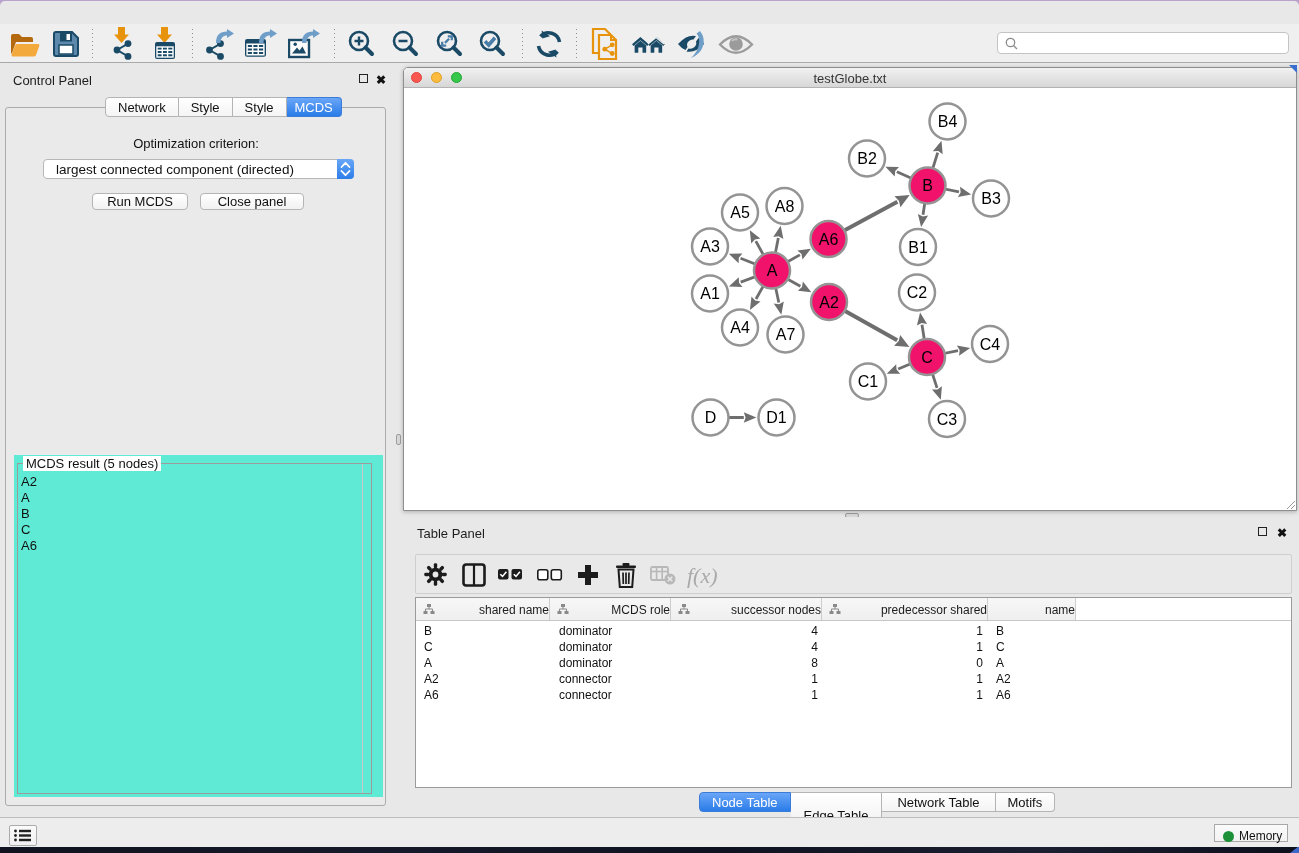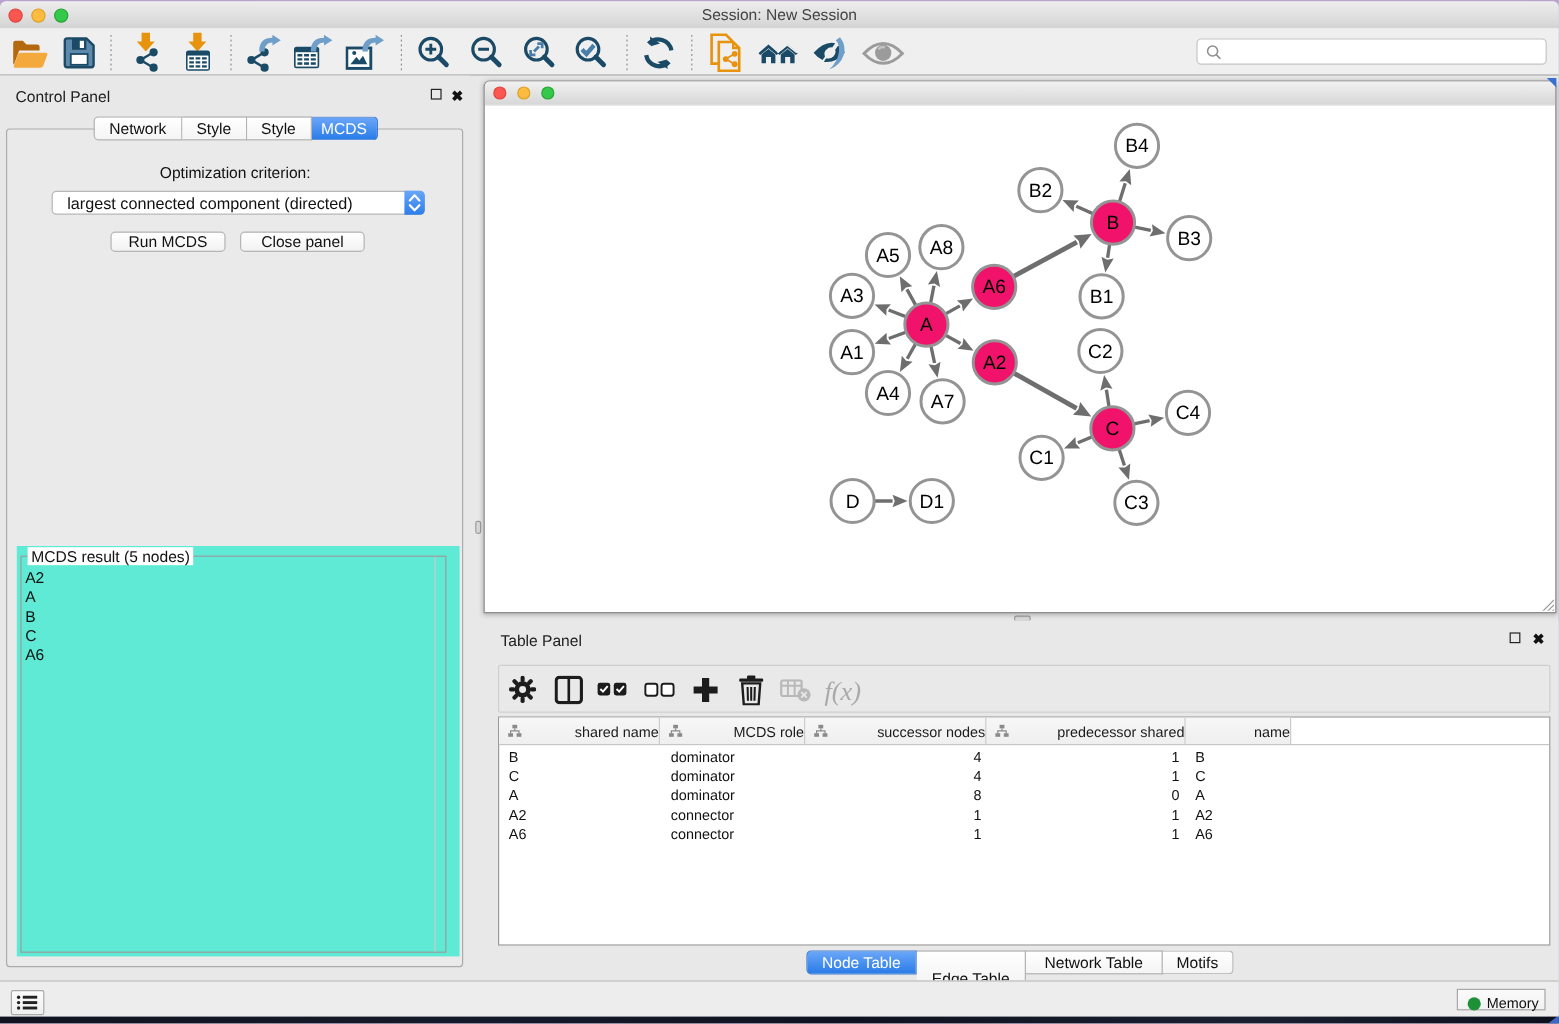--- a/index.html
+++ b/index.html
@@ -31,21 +31,21 @@
 #searchbox { position:absolute; left:997px; top:8px; width:292px; height:22px;
   background:#fff; border:1px solid #c4c4c4; border-radius:4px; }
 
 .ptitle { position:absolute; font-size:13px; color:#1d1d1d; }
 .float-btn { position:absolute; width:9px; height:9px; border:1.6px solid #222; background:transparent; }
 .close-x { position:absolute; font-size:12px; font-weight:bold; color:#111; line-height:10px; }
 
 #cpanel { position:absolute; left:0; top:62px; width:392px; height:754px; background:#e8e8e8; }
 #cp-inner { position:absolute; left:5px; top:44px; width:381px; height:699px;
   border:1px solid #ababab; border-radius:3px; background:#eaeaea; }
-.tabrow { position:absolute; display:flex; }
+.tabrow { position:absolute; display:flex;margin-left:27px; }
 .tabbtn { height:20px; line-height:19px; font-size:13px; color:#111; text-align:center;
   background:linear-gradient(#ffffff,#f4f4f4); border:1px solid #b4b4b4; border-left:none; padding:0 12px; }
 .tabbtn.first { border-left:1px solid #b4b4b4; border-radius:4px 0 0 4px; }
 .tabbtn.last { border-radius:0 4px 4px 0; }
 .tabbtn.sel { background:linear-gradient(#6aa6f8,#2a7ce8); color:#fff; border-color:#3a7cd8; }
 #opt-label { position:absolute; left:0; width:392px; top:73px; text-align:center; font-size:13px; color:#111; }
 #combo { position:absolute; left:43px; top:96px; width:311px; height:20px; background:#fff;
   border:1px solid #b7b7b7; border-radius:4px; }
 #combo .ctext { position:absolute; left:12px; top:2px; font-size:13.5px; color:#111; }
 #combo .spin { position:absolute; right:-1px; top:-1px; width:17px; height:20px; border-radius:0 4px 4px 0;
@@ -96,26 +96,20 @@
 #membtn .dot { position:absolute; left:8px; top:6px; width:11px; height:11px; border-radius:50%; background:#1d9138; }
 #membtn .txt { position:absolute; left:24px; top:4px; }
 </style>
 </head>
 <body>
 <div id="wall-bottom">
     <div class="tri"></div>
   </div>
 <div id="win">
 
-<div id="titlebar">
-  <div class="tl r" style="left:7px"></div>
-  <div class="tl y" style="left:26px"></div>
-  <div class="tl g" style="left:45px"></div>
-  <div class="title">Session: New Session</div>
-</div>
 
 <div id="toolbar">
   <div class="tsep" style="left:92px"></div>
   <div class="tsep" style="left:192px"></div>
   <div class="tsep" style="left:334px"></div>
   <div class="tsep" style="left:522px"></div>
   <div class="tsep" style="left:576px"></div>
   <div class="ticon" style="left:4px;width:34px;height:39px">
         <svg width="30" height="26" viewBox="0 0 30 26" style="position:absolute;left:6px;top:9px">
           <path d="M1 3 Q1 1 3 1 L9 1 L12 4 L21 4 Q23 4 23 6 L23 9 L6 9 L2 20 Q1 22 1 19 Z" fill="#b4690e"></path>
@@ -318,20 +312,21 @@
 </div>
 
 <div class="grip" style="left:396px; top:433px; width:5px; height:11px"></div>
 <div class="grip" style="left:845px; top:512px; width:14px; height:5px"></div>
 
 <div id="frame">
   <div id="frame-tb">
     <div class="tl r" style="left:7px"></div>
     <div class="tl y" style="left:27px"></div>
     <div class="tl g" style="left:47px"></div>
+    <div class="title">testGlobe.txt</div>
   </div>
   <div style="position:absolute;right:-1px;top:-3px;width:0;height:0;border-top:8px solid #3a6fd0;border-left:8px solid transparent"></div>
       <div id="frame-resize"><svg width="12" height="12" viewBox="0 0 12 12">
     <line x1="2" y1="12" x2="12" y2="2" stroke="#9a9a9a" stroke-width="1"></line>
     <line x1="6" y1="12" x2="12" y2="6" stroke="#9a9a9a" stroke-width="1"></line>
     <line x1="10" y1="12" x2="12" y2="10" stroke="#9a9a9a" stroke-width="1"></line>
   </svg></div>
 </div>
 
 <svg width="894" height="422" viewBox="0 0 894 422" style="position:absolute;left:403px;top:87px">

